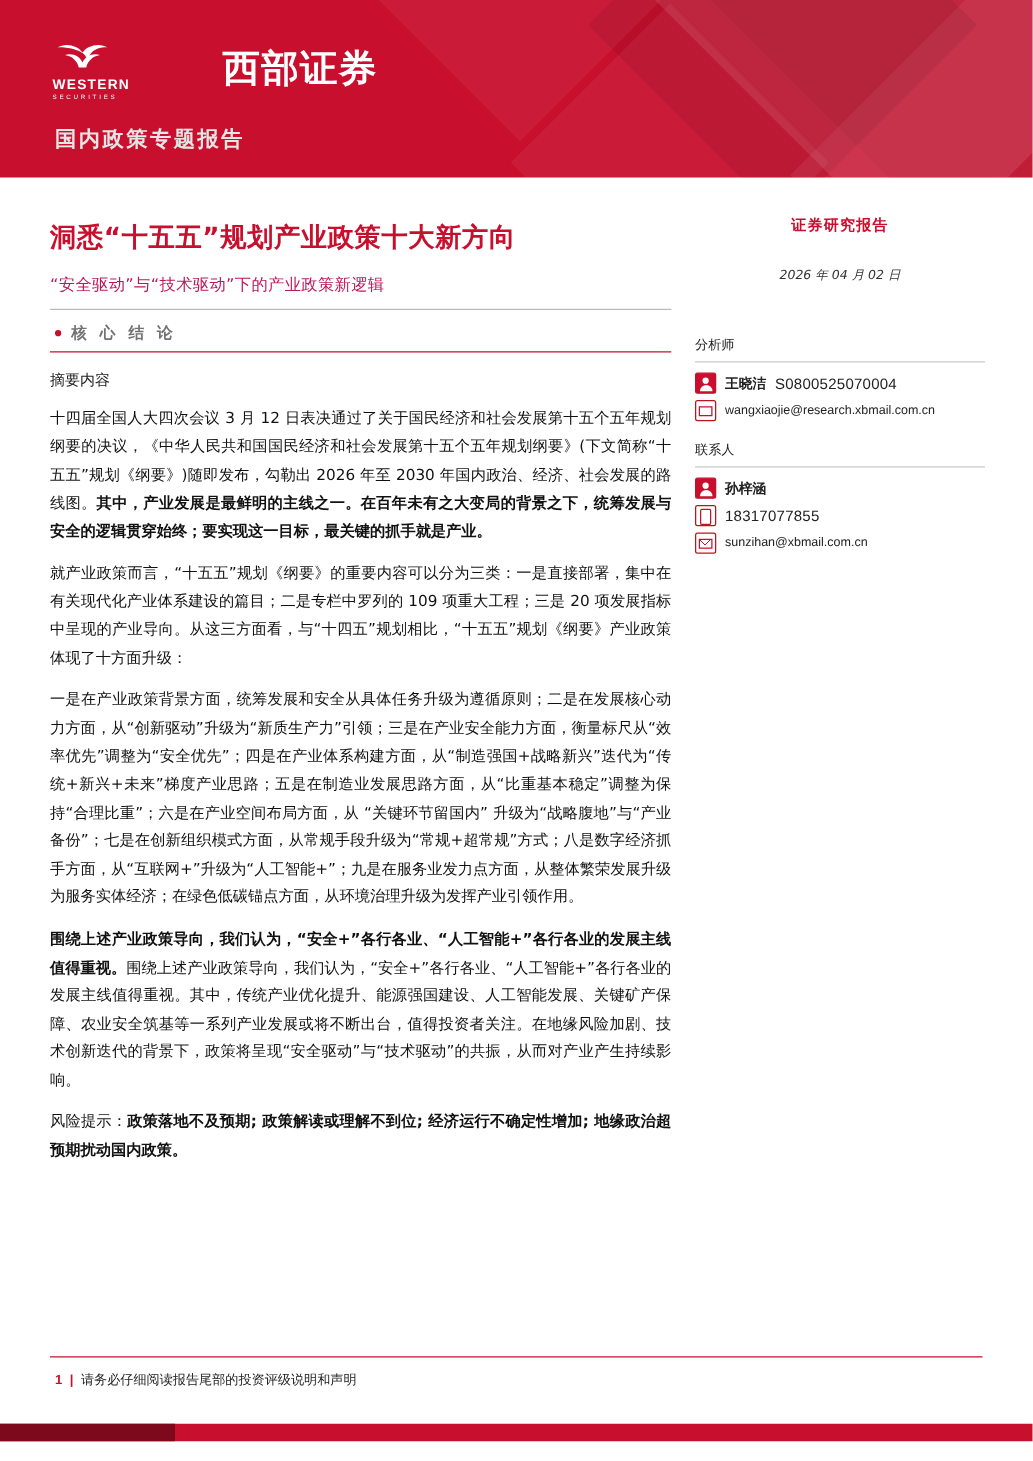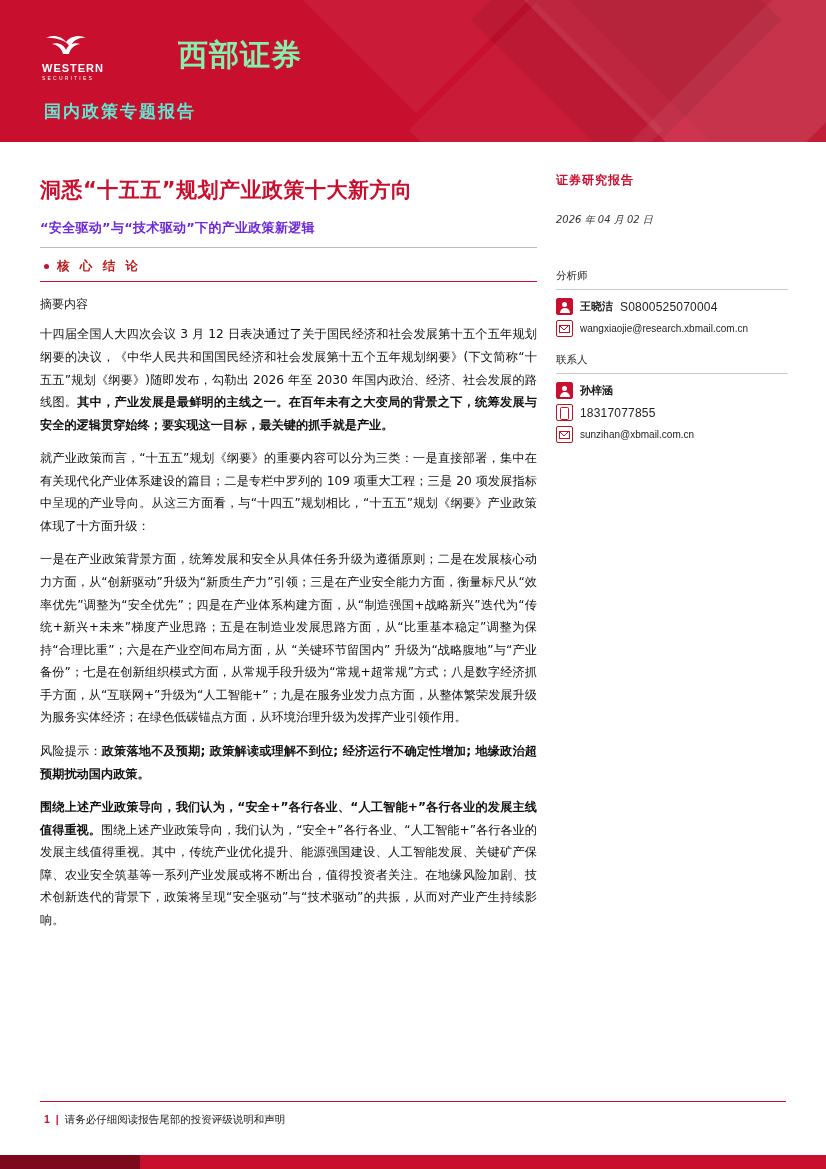--- a/index.html
+++ b/index.html
@@ -64,32 +64,32 @@
     display: block;
     font-size: 5px;
     letter-spacing: 2.2px;
     font-weight: normal;
     margin-top: 1px;
   }
   .logo-cn {
     font-family: "DejaVu Sans", sans-serif;
     font-size: 30px;
     font-weight: bold;
-    color: #86efac;
+    color: #ffffff;
     letter-spacing: 1px;
     margin-left: 62px;
   }
   .banner-subtitle {
     position: absolute;
     left: 44px;
     top: 100px;
     font-family: "DejaVu Sans", sans-serif;
     font-size: 17px;
     font-weight: bold;
-    color: #5eead4;
+    color: #e5e5e5;
     letter-spacing: 2px;
   }
 
   
   .page {
     position: absolute;
     top: 142px; left: 0;
     width: 826px;
     height: 960px;
   }
@@ -111,22 +111,22 @@
     font-size: 21px;
     font-weight: bold;
     color: #c8102e;
     letter-spacing: 0.5px;
     line-height: 1.4;
     margin: 18px 0 0 0;
   }
   .subtitle {
     font-family: "DejaVu Sans", sans-serif;
     font-size: 13px;
-    font-weight: bold;
-    color: #6d28d9;
+    font-weight: normal;
+    color: #be185d;
     margin: 14px 0 10px 0;
     letter-spacing: 0.3px;
   }
   .hr-thin {
     border: none;
     border-top: 1px solid #bbb;
     margin: 8px 0 10px 0;
   }
   .core-line {
     display: flex;
@@ -138,21 +138,21 @@
     width: 5px; height: 5px;
     background: #c8102e;
     border-radius: 50%;
     display: inline-block;
     margin-left: 4px;
   }
   .core-label {
     font-family: "DejaVu Sans", sans-serif;
     font-size: 12.5px;
     font-weight: bold;
-    color: #b91c1c;
+    color: #737373;
     letter-spacing: 3px;
   }
   .hr-red {
     border: none;
     border-top: 1px solid #c8102e;
     margin: 6px 0 14px 0;
   }
 
   .abstract-label {
     font-family: "DejaVu Sans", sans-serif;
@@ -167,21 +167,21 @@
     line-height: 1.85;
     color: #111;
     margin: 0 0 11px 0;
     text-align: justify;
     text-justify: inter-ideograph;
   }
   p.body b { font-weight: bold; }
 
   
   .side-head {
-    text-align: left;
+    text-align: center;
     font-family: "DejaVu Sans", sans-serif;
   }
   .side-head .rep {
     font-size: 12px;
     font-weight: bold;
     color: #c8102e;
     letter-spacing: 1px;
   }
   .side-head .date {
     font-size: 10px;
@@ -275,21 +275,21 @@
     font-family: "Liberation Sans", sans-serif;
     font-size: 10px;
     color: #222;
     word-break: break-all;
   }
 
   
   .footer {
     position: absolute;
     left: 0;
-    bottom: 0;
+    bottom: 16px;
     width: 717px;
     height: 68px;
   }
   .footer-line {
     position: absolute;
     left: 40px;
     top: 0;
     width: 746px;
     border-top: 1px solid #c8102e;
   }
@@ -365,23 +365,23 @@
     <hr class="hr-red">
 
     <div class="abstract-label">摘要内容</div>
 
     <p class="body"><span>十四届全国人大四次会议 3 月 12 日表决通过了关于国民经济和社会发展第十五个五年规划纲要的决议，《中华人民共和国国民经济和社会发展第十五个五年规划纲要》(下文简称“十五五”规划《纲要》)随即发布，勾勒出 2026 年至 2030 年国内政治、经济、社会发展的路线图。</span><b>其中，产业发展是最鲜明的主线之一。在百年未有之大变局的背景之下，统筹发展与安全的逻辑贯穿始终；要实现这一目标，最关键的抓手就是产业。</b></p>
 
     <p class="body">就产业政策而言，“十五五”规划《纲要》的重要内容可以分为三类：一是直接部署，集中在有关现代化产业体系建设的篇目；二是专栏中罗列的 109 项重大工程；三是 20 项发展指标中呈现的产业导向。从这三方面看，与“十四五”规划相比，“十五五”规划《纲要》产业政策体现了十方面升级：</p>
 
     <p class="body">一是在产业政策背景方面，统筹发展和安全从具体任务升级为遵循原则；二是在发展核心动力方面，从“创新驱动”升级为“新质生产力”引领；三是在产业安全能力方面，衡量标尺从“效率优先”调整为“安全优先”；四是在产业体系构建方面，从“制造强国+战略新兴”迭代为“传统+新兴+未来”梯度产业思路；五是在制造业发展思路方面，从“比重基本稳定”调整为保持“合理比重”；六是在产业空间布局方面，从 “关键环节留国内” 升级为“战略腹地”与“产业备份”；七是在创新组织模式方面，从常规手段升级为“常规+超常规”方式；八是数字经济抓手方面，从“互联网+”升级为“人工智能+”；九是在服务业发力点方面，从整体繁荣发展升级为服务实体经济；在绿色低碳锚点方面，从环境治理升级为发挥产业引领作用。</p>
 
+    <p class="body"><b>围绕上述产业政策导向，我们认为，“安全+”各行各业、“人工智能+”各行各业的发展主线值得重视。</b><span>围绕上述产业政策导向，我们认为，“安全+”各行各业、“人工智能+”各行各业的发展主线值得重视。其中，传统产业优化提升、能源强国建设、人工智能发展、关键矿产保障、农业安全筑基等一系列产业发展或将不断出台，值得投资者关注。在地缘风险加剧、技术创新迭代的背景下，政策将呈现“安全驱动”与“技术驱动”的共振，从而对产业产生持续影响。</span></p>
+
     <p class="body"><span>风险提示：</span><b>政策落地不及预期; 政策解读或理解不到位; 经济运行不确定性增加; 地缘政治超预期扰动国内政策。</b></p>
-
-    <p class="body"><b>围绕上述产业政策导向，我们认为，“安全+”各行各业、“人工智能+”各行各业的发展主线值得重视。</b><span>围绕上述产业政策导向，我们认为，“安全+”各行各业、“人工智能+”各行各业的发展主线值得重视。其中，传统产业优化提升、能源强国建设、人工智能发展、关键矿产保障、农业安全筑基等一系列产业发展或将不断出台，值得投资者关注。在地缘风险加剧、技术创新迭代的背景下，政策将呈现“安全驱动”与“技术驱动”的共振，从而对产业产生持续影响。</span></p>
   </div>
 
   <div class="side">
     <div class="side-head">
       <div class="rep">证券研究报告</div>
       <div class="date">2026 年 04 月 02 日</div>
     </div>
 
     <div style="margin-top:42px">
       <div class="side-sec-title">分析师</div>

